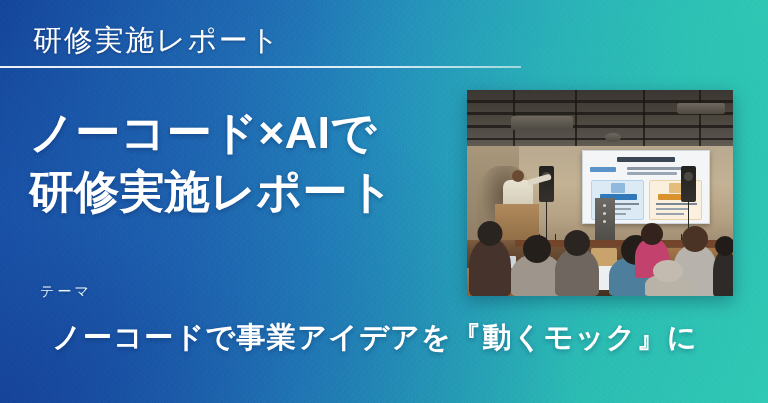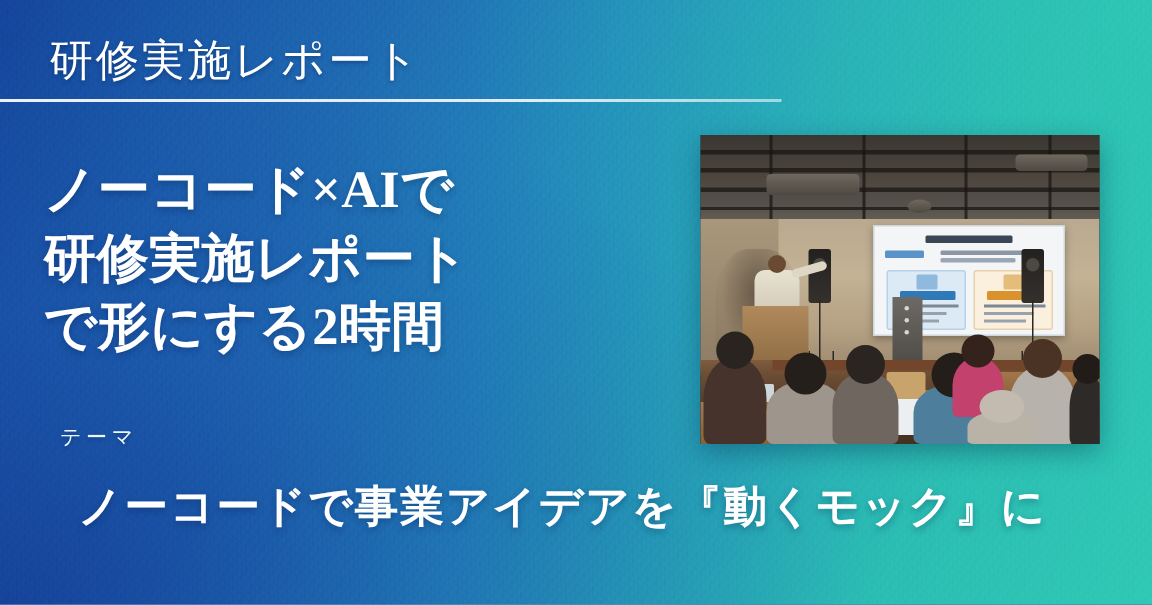--- a/index.html
+++ b/index.html
@@ -60,26 +60,25 @@
     width:521px; height:2px;
     background:linear-gradient(90deg, rgba(255,255,255,.92) 0%, rgba(255,255,255,.85) 70%, rgba(255,255,255,.55) 100%);
     z-index:3;
   }
 
   
   #headline {
     left:29px; top:104px;
     width:430px;
     color:#ffffff;
-    font-size:35px;
+    font-size:45px;
     font-weight:bold;
     line-height:1.30;
     letter-spacing:.005em;
     text-shadow:0 2px 5px rgba(0,25,70,.32);
-    font-family:Liberation Serif, serif;
   }
   #headline .ln { display:block; white-space:nowrap; }
 
   
   #theme-label {
     left:40px; top:283px;
     font-size:14px; font-weight:normal; color:#eaf6fb;
     letter-spacing:.22em;
     text-shadow:0 1px 3px rgba(0,25,70,.35);
   }
@@ -230,21 +229,20 @@
 
 <div id="slide" data-interactable="false">
 
   <div class="layer" id="eyebrow" data-interactable="false">研修実施レポート</div>
 
   <div class="layer" id="header-rule" data-interactable="false"></div>
 
   <div class="layer" id="headline" data-interactable="false">
     <span class="ln" data-interactable="false">ノーコード×AIで</span>
     <span class="ln" data-interactable="false">研修実施レポート</span>
-    <span class="ln" data-interactable="false">で形にする2時間</span>
   </div>
 
   <div class="layer" id="theme-label" data-interactable="false">テーマ</div>
 
   <div class="layer" id="theme-text" data-interactable="false">ノーコードで事業アイデアを『動くモック』に</div>
 
   <div class="layer" id="photo" data-interactable="false">
 
     <div class="ph" id="ph-ceiling" data-interactable="false">
       <div class="beam" style="left:0;  top:10px; width:266px;"></div>

